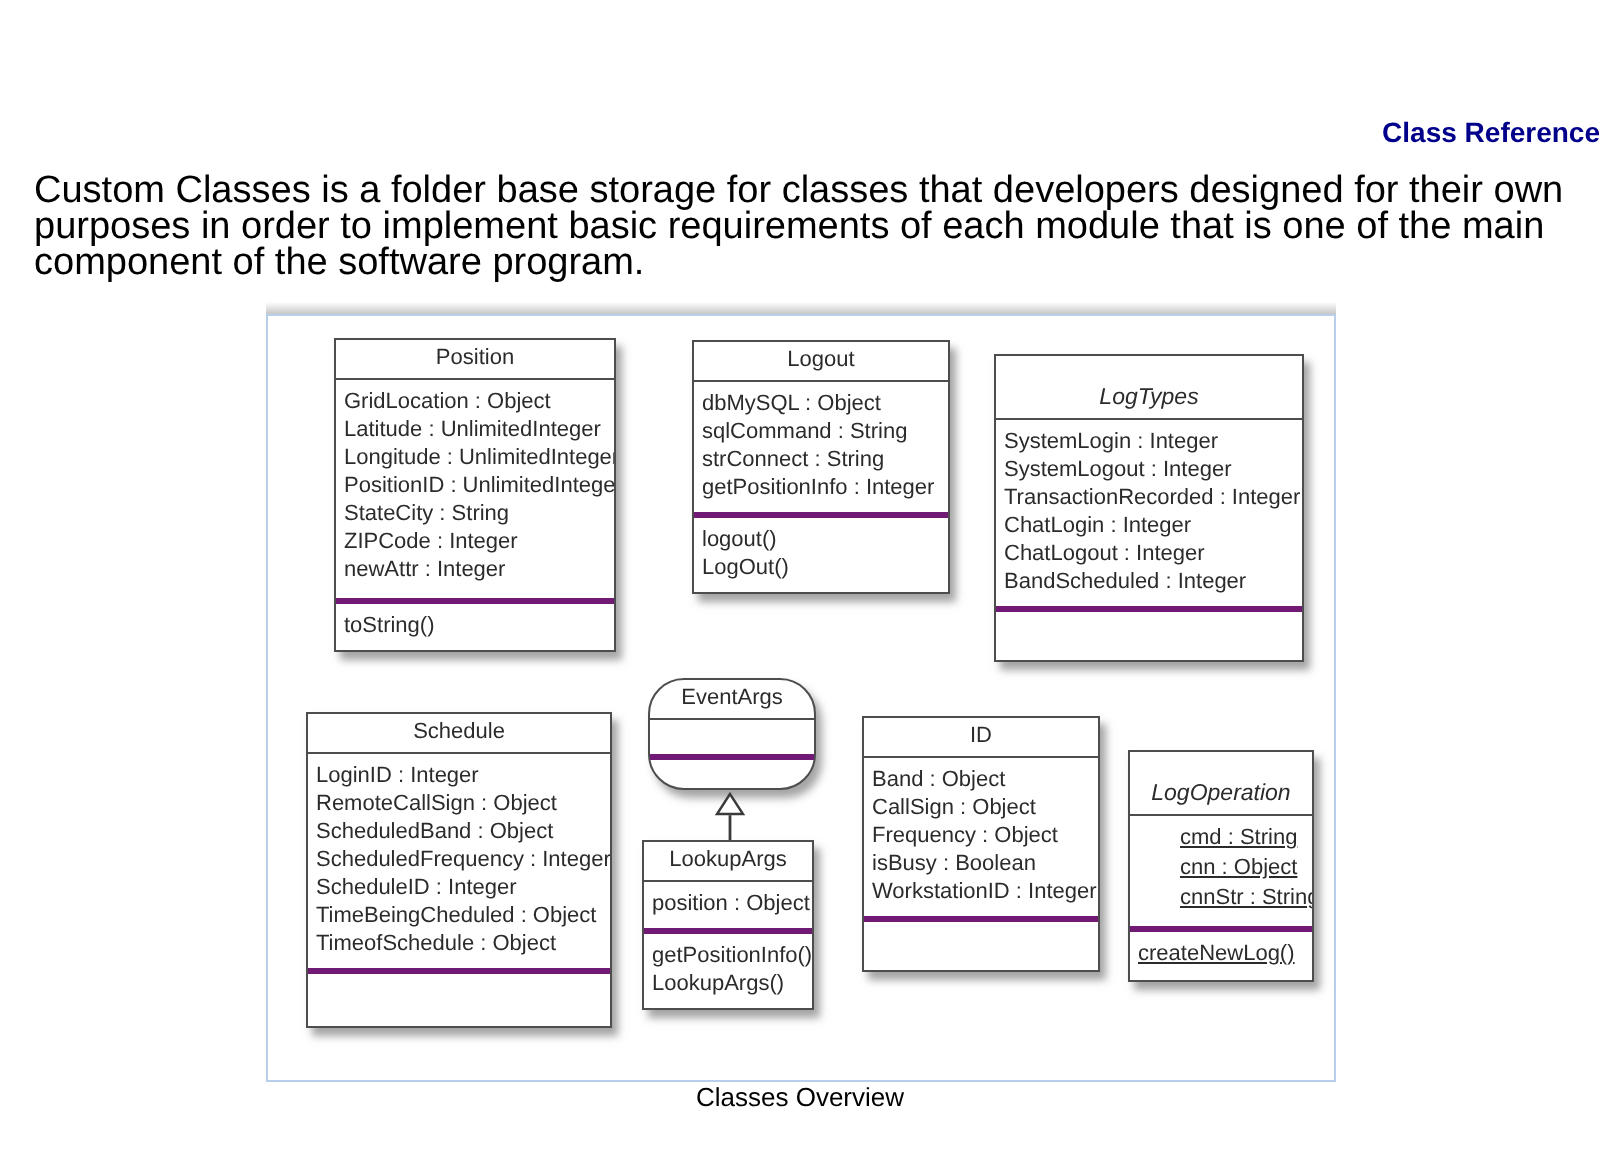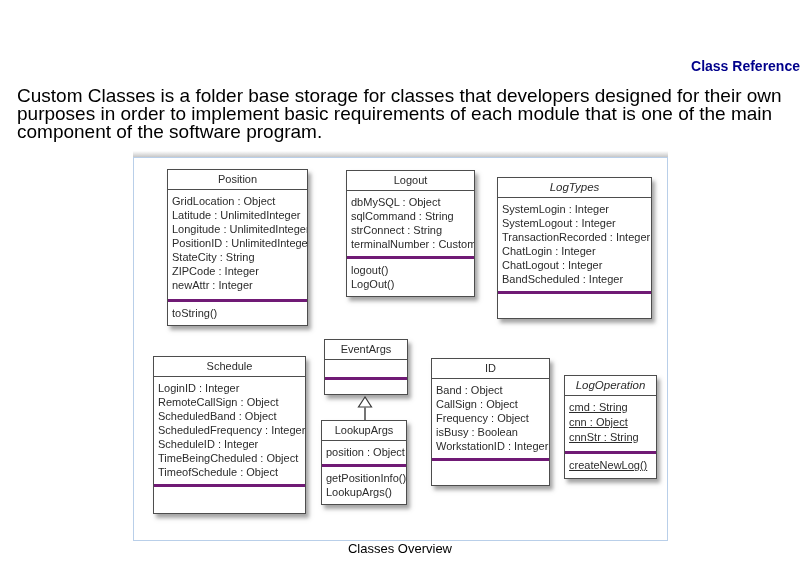--- a/index.html
+++ b/index.html
@@ -26,41 +26,41 @@
   
   .uml-box{
     position:absolute;background:#fff;border:1px solid #4d4d4d;
     box-shadow:3px 4px 4px rgba(90,90,90,0.55);
     font-size:11px;color:#2b2b2b;
   }
   .uml-title{
     text-align:center;padding:3px 2px 4px;border-bottom:1px solid #4d4d4d;
     white-space:nowrap;overflow:hidden;
   }
-  .uml-title.italic{font-style:italic;font-size:11.5px;}
+  .uml-title.italic{font-style:italic;font-size:11.5px;margin-top:12px;}
   .attrs{padding:4px 0 5px 4px;overflow:hidden;}
   .methods{border-top:3px solid #701a75;padding:4px 0 5px 4px;overflow:hidden;}
   .uml-line{line-height:14px;white-space:nowrap;}
   .uml-line.underlined{text-decoration:underline;line-height:15px;}
   
   .c-position   {left:33px; top:11px; width:139px;}
   .c-logout     {left:212px;top:12px; width:127px;}
   .c-logtypes   {left:363px;top:19px; width:153px;}
   .c-schedule   {left:19px; top:198px;width:151px;}
-  .c-eventargs  {left:190px;top:181px;width:82px;}
+  .c-eventargs  {left:190px;top:181px;width:82px;border-radius:18px;}
   .c-lookupargs {left:187px;top:262px;width:84px;}
   .c-id         {left:297px;top:200px;width:117px;}
   .c-logoperation{left:430px;top:217px;width:91px;}
   .c-eventargs .attrs{min-height:17px;padding:0;}
   .c-eventargs .methods{min-height:14px;padding:0;}
   .c-logtypes .methods{min-height:15px;}
   .c-schedule .methods{min-height:17px;}
   .c-id .methods{min-height:15px;}
   .c-position .attrs{padding-bottom:7px;}
-  .c-logoperation .attrs{padding-bottom:6px;}
+  .c-logoperation .attrs{padding-bottom:6px;margin-left:21px;}
   
   .gen-arrow{position:absolute;left:221px;top:238px;}
   .caption{
     position:absolute;left:0;top:541px;width:100%;
     text-align:center;font-size:13px;color:#000;
   }
 </style>
 </head>
 <body>
 
@@ -85,21 +85,21 @@
         <div class="uml-line">toString()</div>
       </div>
   </div>
 
   <div class="uml-box c-logout">
     <div class="uml-title">Logout</div>
     <div class="attrs">
         <div class="uml-line">dbMySQL : Object</div>
         <div class="uml-line">sqlCommand : String</div>
         <div class="uml-line">strConnect : String</div>
-        <div class="uml-line">terminalNumber : Custom</div>
+        <div class="uml-line">getPositionInfo : Integer</div>
       </div>
     <div class="methods">
         <div class="uml-line">logout()</div>
         <div class="uml-line">LogOut()</div>
       </div>
   </div>
 
   <div class="uml-box c-logtypes">
     <div class="uml-title italic">LogTypes</div>
     <div class="attrs">

